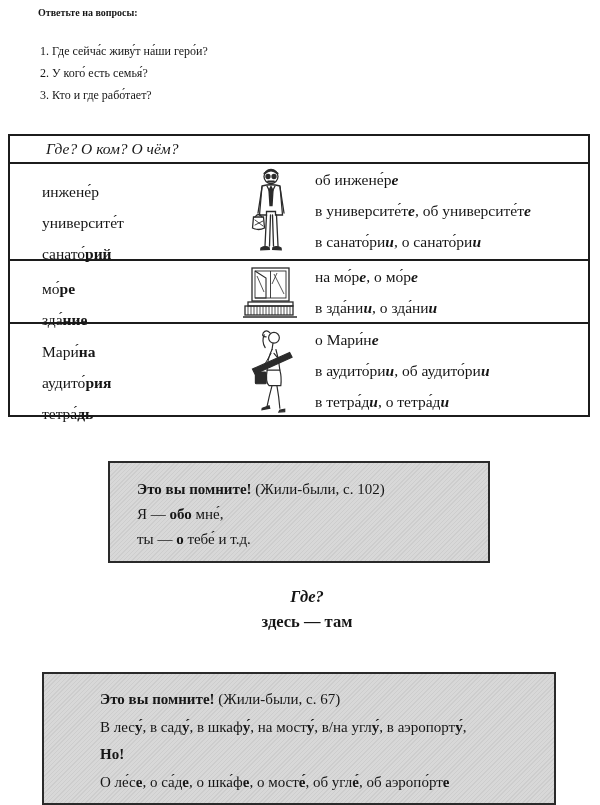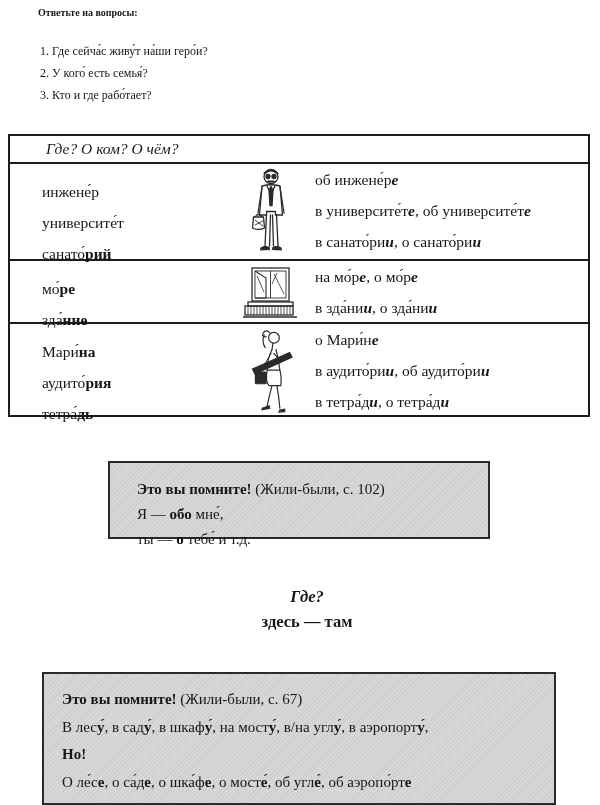--- a/index.html
+++ b/index.html
@@ -47,23 +47,23 @@
   .seg-b{font-weight:bold;text-align:right;}
   .seg-bi{font-weight:bold;font-style:italic;}
 
   
   .membox{
     position:absolute;box-sizing:border-box;
     background-color:var(--box-bg);
     background-image:repeating-linear-gradient(135deg,rgba(0,0,0,0.05) 0 1px,rgba(255,255,255,0.0) 1px 3px);
     border:2px solid #2a2a2a;font-size:15px;
   }
-  .membox1{left:108px;top:461px;width:382px;height:78px;padding:14px 10px 0 27px;}
+  .membox1{left:108px;top:461px;width:382px;height:102px;padding:14px 10px 0 27px;}
   .membox1 .box-line{line-height:25px;white-space:nowrap;}
-  .membox2{left:42px;top:672px;width:514px;height:133px;padding:12px 8px 0 18px;}
+  .membox2{left:42px;top:672px;width:514px;height:133px;padding:12px 8px 0 56px;}
   .membox2 .box-line{line-height:27.5px;white-space:nowrap;}
 
   
   .where-title{
     position:absolute;top:587px;left:0;width:614px;text-align:center;
     font-weight:bold;font-style:italic;font-size:16.5px;
   }
   .where-pair{
     position:absolute;top:612px;left:0;width:614px;text-align:center;
     font-weight:bold;font-size:16.5px;

